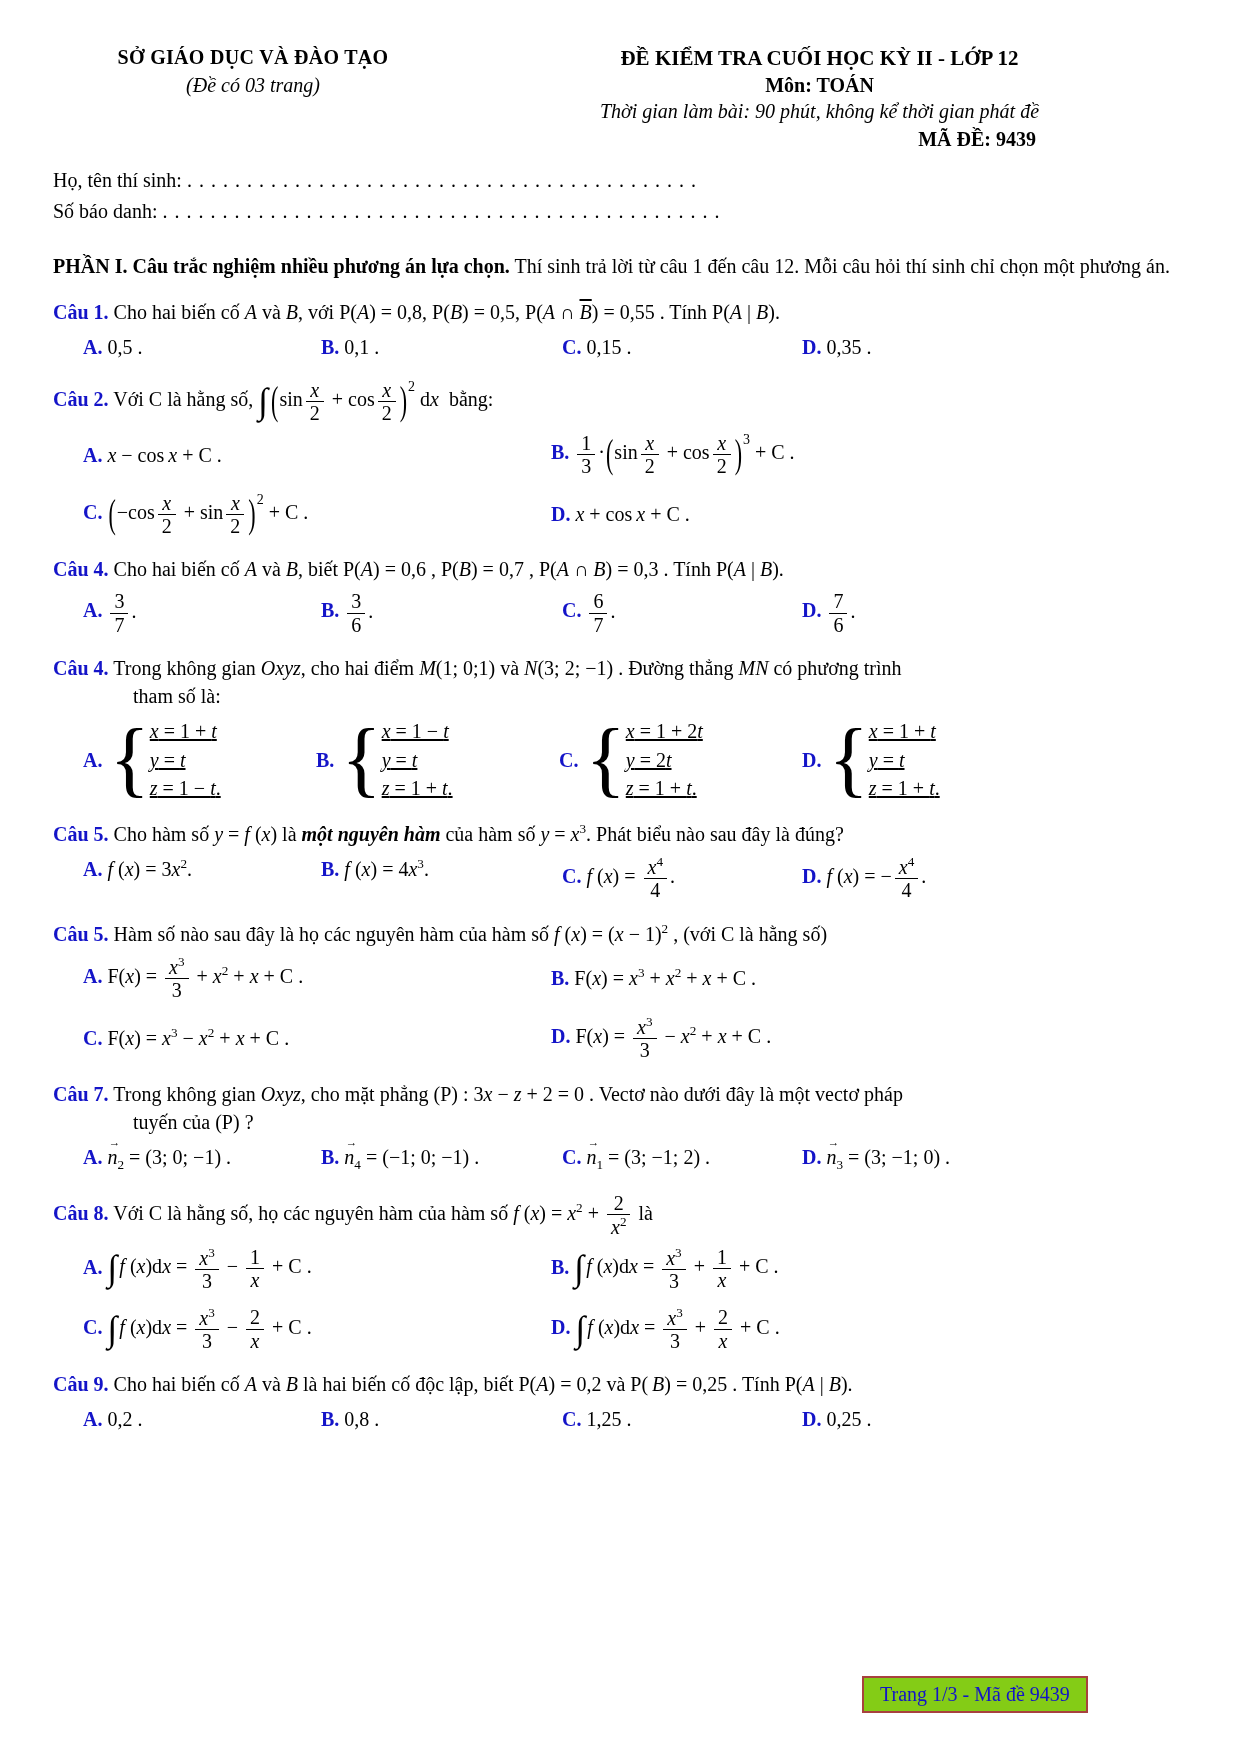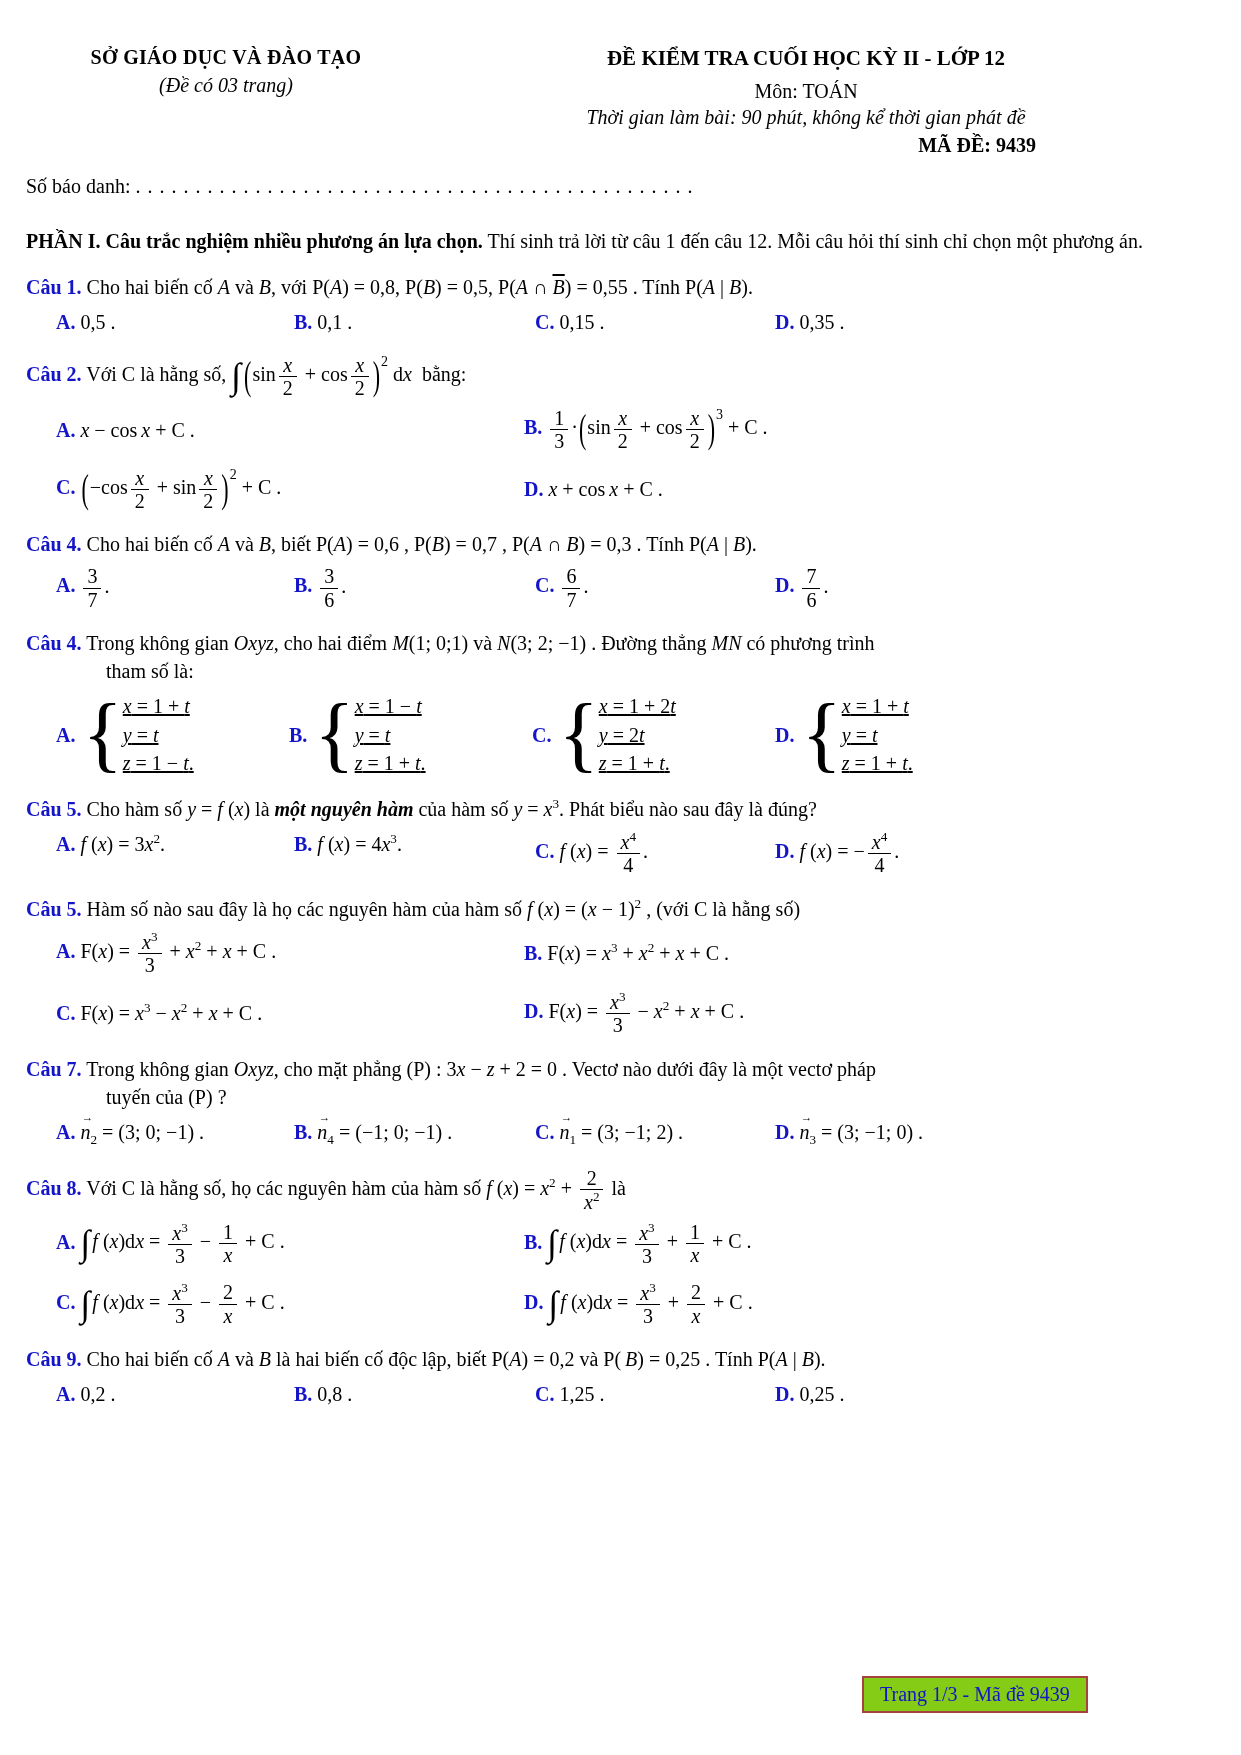--- a/index.html
+++ b/index.html
@@ -1,30 +1,30 @@
 <!DOCTYPE html>
 <html style="--accent: #1414c8; --footer_border: #a8423e; --text: #000000;"><head>
 <meta charset="utf-8">
 <style>
   * { margin:0; padding:0; box-sizing:border-box; }
   html,body { background:#ffffff; }
   body {
     width:1241px; height:1755px; overflow:hidden; position:relative;
     font-family:"Liberation Serif", serif; font-size:20px; color:#000;
   }
-  .page { padding:46px 55px 0 26px; }
+  .page { padding:46px 55px 0 53px; }
 
   
   .hdr { display:flex; }
   .hdr-left { width:400px; text-align:center; }
   .hdr-left .t1 { font-weight:bold; font-size:20px; letter-spacing:0.3px; }
   .hdr-left .t2 { font-style:italic; margin-top:5px; }
   .hdr-right { flex:1; text-align:center; }
   .hdr-right .t1 { font-weight:bold; font-size:21px; }
-  .hdr-right .t2 { font-weight:normal; font-size:20px; margin-top:9px; }
+  .hdr-right .t2 { font-weight:bold; font-size:20px; margin-top:3px; }
   .hdr-right .t3 { font-style:italic; margin-top:3px; }
   .hdr-right .t4 { font-weight:bold; text-align:right; padding-right:150px; margin-top:5px; }
 
   
   .student { margin-top:14px; line-height:1.55; }
   .student .dots { letter-spacing:1px; }
 
   
   .part-head { margin-top:26px; text-align:justify; line-height:1.35; }
 
@@ -80,20 +80,24 @@
     <div class="hdr-right">
       <div class="t1">ĐỀ KIỂM TRA CUỐI HỌC KỲ II - LỚP 12</div>
       <div class="t2">Môn: TOÁN</div>
       <div class="t3">Thời gian làm bài: 90 phút, không kể thời gian phát đề</div>
       <div class="t4">MÃ ĐỀ: 9439</div>
     </div>
   </div>
 
   <div class="student">
     <div>
+      <span>Họ, tên thí sinh:</span>
+      <span class="dots">. . . . . . . . . . . . . . . . . . . . . .  . . . . . . . . . . . . . . . . . . . . .</span>
+    </div>
+    <div>
       <span>Số báo danh:</span>
       <span class="dots">. . . . . . . . . . . . . . . . . . . . . . . .  . . . . . . . . . . . . . . . . . . . . . . .</span>
     </div>
   </div>
 
   <div class="part-head">
     <b>PHẦN I. Câu trắc nghiệm nhiều phương án lựa chọn.</b><span> Thí sinh trả lời từ câu 1 đến câu 12. Mỗi câu hỏi thí sinh chỉ chọn một phương án.</span>
   </div>
 
   <div id="questions">

